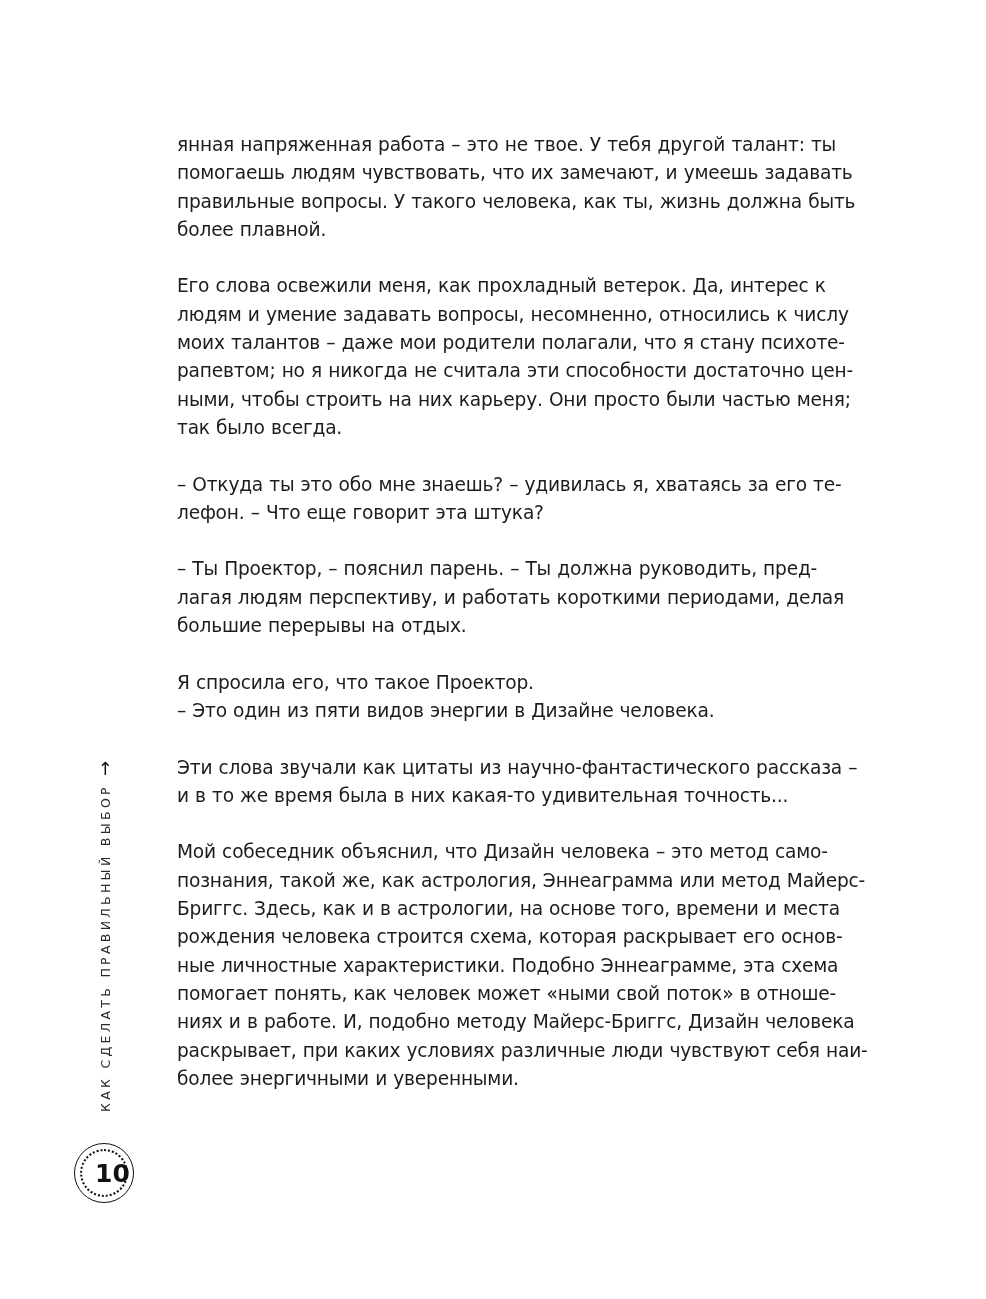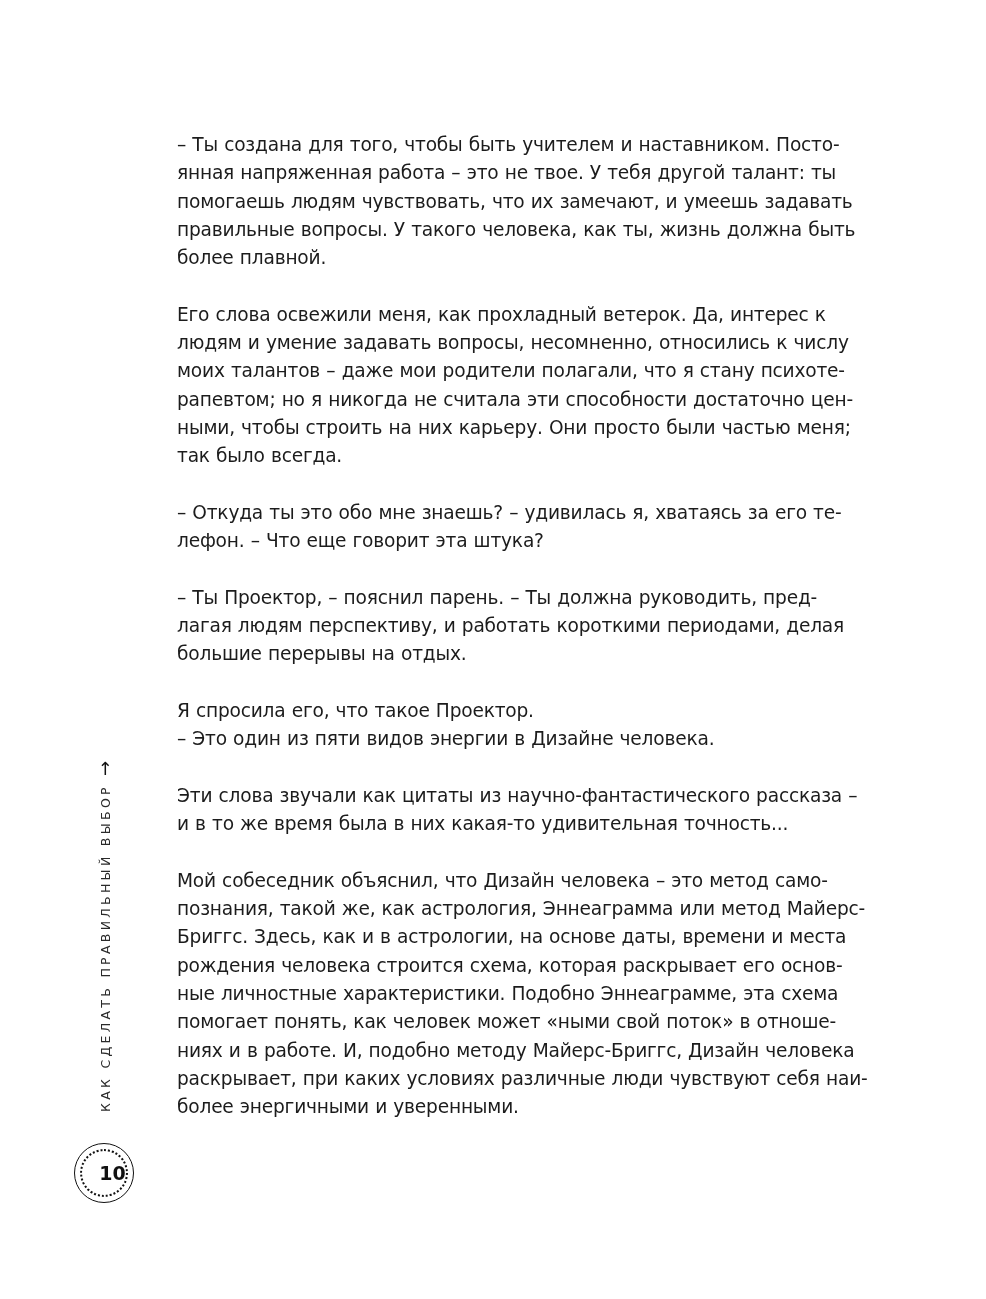--- a/index.html
+++ b/index.html
@@ -40,31 +40,30 @@
     position: absolute; left: 74px; top: 1143px; width: 60px; height: 60px;
     border: 1.5px solid #111; border-radius: 50%; box-sizing: border-box;
     display: flex; align-items: center; justify-content: center;
   }
   .page-badge-inner {
     position: absolute; left: 5px; top: 5px; right: 5px; bottom: 5px;
     border: 2.5px dotted #111; border-radius: 50%;
   }
   .page-number {
     position: relative;
-    font-family: "DejaVu Sans", sans-serif; font-weight: bold; font-size: 19px; color: #111; margin-left: 17px;
+    font-family: "DejaVu Sans", sans-serif; font-weight: bold; font-size: 25px; color: #111; margin-left: 17px;
   }
 </style>
 </head>
 <body>
 
 <div class="page">
 
   <div class="text-block">
     <p class="para">
-      <span class="line">– Ты создана для того, чтобы быть учителем и наставником. Посто-</span>
       <span class="line">янная напряженная работа – это не твое. У тебя другой талант: ты</span>
       <span class="line">помогаешь людям чувствовать, что их замечают, и умеешь задавать</span>
       <span class="line">правильные вопросы. У такого человека, как ты, жизнь должна быть</span>
       <span class="line">более плавной.</span>
     </p>
     <p class="para">
       <span class="line">Его слова освежили меня, как прохладный ветерок. Да, интерес к</span>
       <span class="line">людям и умение задавать вопросы, несомненно, относились к числу</span>
       <span class="line">моих талантов – даже мои родители полагали, что я стану психоте-</span>
       <span class="line">рапевтом; но я никогда не считала эти способности достаточно цен-</span>
@@ -84,21 +83,21 @@
       <span class="line">Я спросила его, что такое Проектор.</span>
       <span class="line">– Это один из пяти видов энергии в Дизайне человека.</span>
     </p>
     <p class="para">
       <span class="line">Эти слова звучали как цитаты из научно-фантастического рассказа –</span>
       <span class="line">и в то же время была в них какая-то удивительная точность...</span>
     </p>
     <p class="para tight">
       <span class="line">Мой собеседник объяснил, что Дизайн человека – это метод само-</span>
       <span class="line">познания, такой же, как астрология, Эннеаграмма или метод Майерс-</span>
-      <span class="line">Бриггс. Здесь, как и в астрологии, на основе даты, времени и места</span>
+      <span class="line">Бриггс. Здесь, как и в астрологии, на основе того, времени и места</span>
       <span class="line">рождения человека строится схема, которая раскрывает его основ-</span>
       <span class="line">ные личностные характеристики. Подобно Эннеаграмме, эта схема</span>
       <span class="line">помогает понять, как человек может «ными свой поток» в отноше-</span>
       <span class="line">ниях и в работе. И, подобно методу Майерс-Бриггс, Дизайн человека</span>
       <span class="line">раскрывает, при каких условиях различные люди чувствуют себя наи-</span>
       <span class="line">более энергичными и уверенными.</span>
     </p>
   </div>
 
   <div class="sidebar-title">

